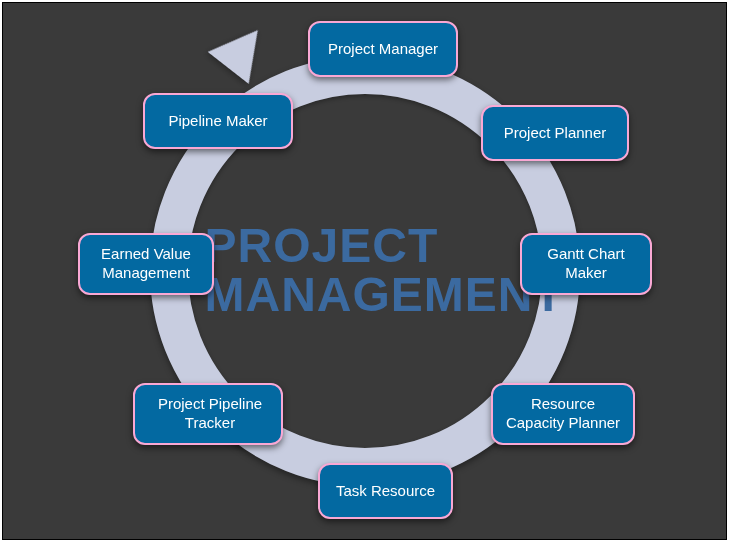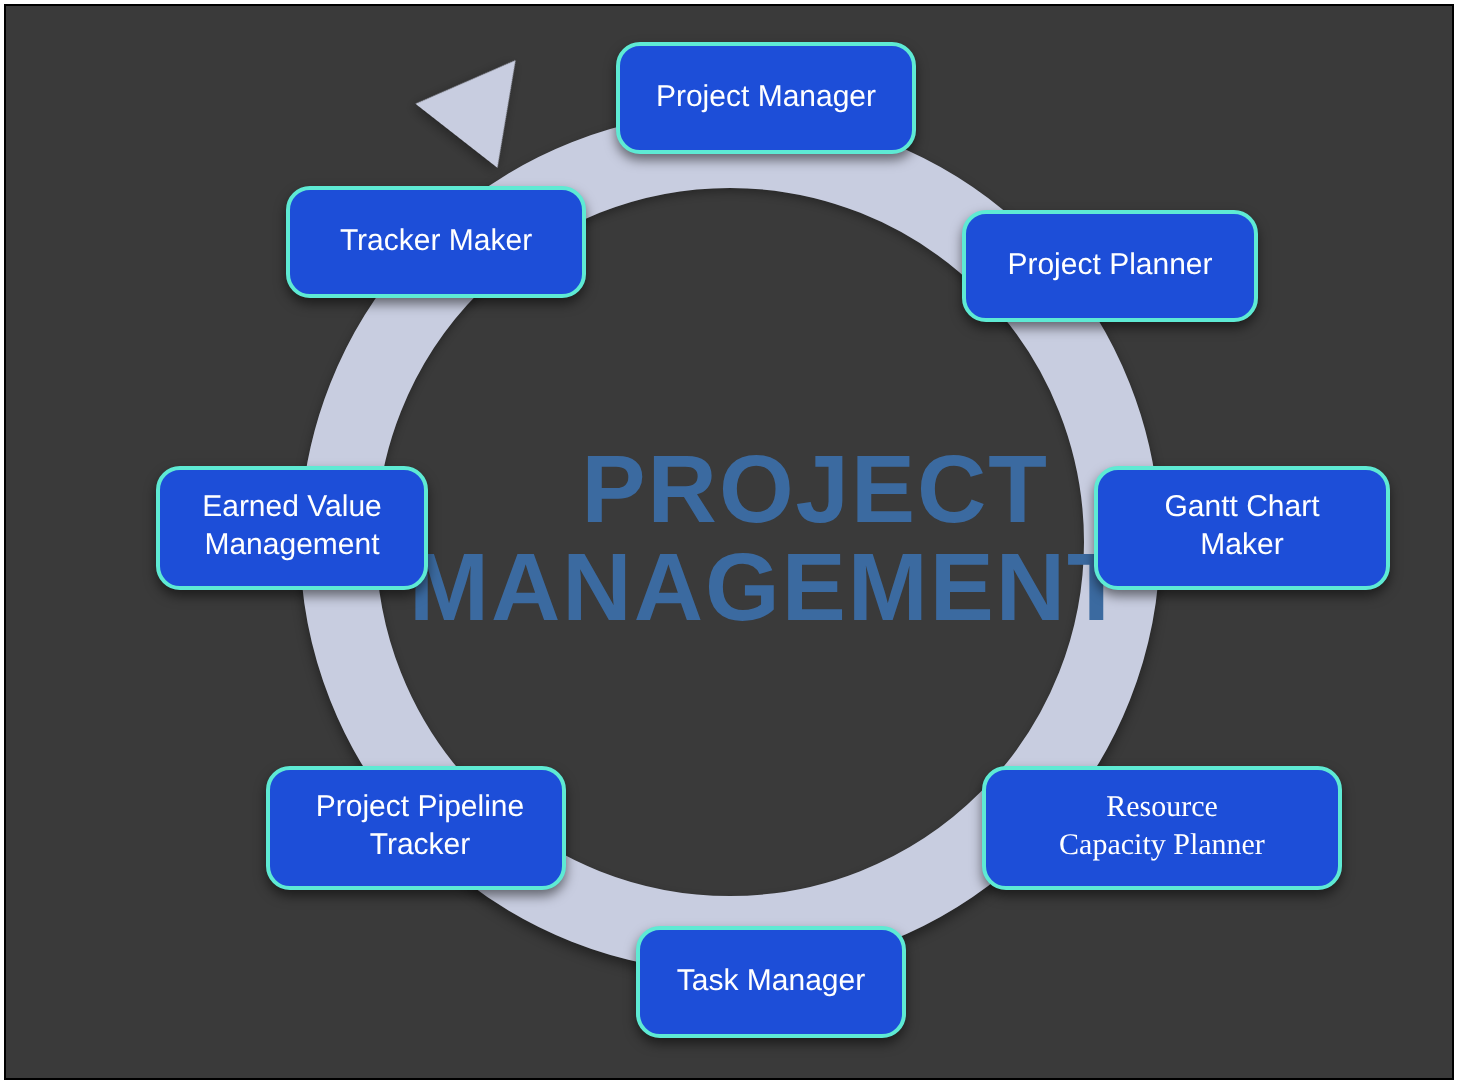--- a/index.html
+++ b/index.html
@@ -32,48 +32,48 @@
     width: 0; height: 0;
     border-left: 26px solid transparent;
     border-right: 26px solid transparent;
     border-bottom: 48px solid #c8cde0;
     filter: drop-shadow(0 2px 3px rgba(0,0,0,0.35));
   }
   .center {
     position: absolute;
     left: 50%; top: 50%;
     transform: translate(-50%, -50%);
-    text-align: right;
+    text-align: left;
     width: 320px;
   }
   .titleA {
     font-size: 48px;
     font-weight: 900;
     letter-spacing: 1px;
     color: #3b6aa0;
     line-height: 1.02;
     font-family: "Arial Black", Arial, sans-serif;
   }
   .titleB {
     font-size: 25px;
     font-weight: 500;
     letter-spacing: 2px;
     color: #2aa9d6;
     margin-top: 14px;
   }
   .node {
     position: absolute;
-    background: #1d4ed8;
+    background: #0369a1;
     color: #fff;
     font-size: 15px;
     line-height: 1.25;
     text-align: center;
     padding: 10px 12px;
     border-radius: 12px;
-    border: 2px solid #5eead4;
+    border: 2px solid #f9a8d4;
     box-shadow: 0 3px 6px rgba(0,0,0,0.5);
     display: flex;
     align-items: center;
     justify-content: center;
     min-height: 56px;
   }
 </style>
 </head>
 <body>
 
@@ -88,36 +88,36 @@
     </div>
   </div>
 
   <div id="nodes">
       <div class="node" style="left: 305px; top: 18px; width: 150px;">
         <span style="white-space: pre-line;">Project Manager</span>
       </div>
       <div class="node" style="left: 478px; top: 102px; width: 148px;">
         <span style="white-space: pre-line;">Project Planner</span>
       </div>
-      <div class="node" style="left: 544px; top: 230px; width: 148px;">
+      <div class="node" style="left: 517px; top: 230px; width: 132px;">
         <span style="white-space: pre-line;">Gantt Chart
 Maker</span>
       </div>
-      <div class="node" style="left: 488px; top: 380px; width: 180px; font-family: Liberation Serif, serif;">
+      <div class="node" style="left: 488px; top: 380px; width: 144px;">
         <span style="white-space: pre-line;">Resource
 Capacity Planner</span>
       </div>
       <div class="node" style="left: 315px; top: 460px; width: 135px;">
-        <span style="white-space: pre-line;">Task Manager</span>
+        <span style="white-space: pre-line;">Task Resource</span>
       </div>
       <div class="node" style="left: 130px; top: 380px; width: 150px; padding-left: 16px;">
         <span style="white-space: pre-line;">Project Pipeline
 Tracker</span>
       </div>
       <div class="node" style="left: 75px; top: 230px; width: 136px;">
         <span style="white-space: pre-line;">Earned Value
 Management</span>
       </div>
       <div class="node" style="left: 140px; top: 90px; width: 150px;">
-        <span style="white-space: pre-line;">Tracker Maker</span>
+        <span style="white-space: pre-line;">Pipeline Maker</span>
       </div>
     </div>
 </div>
 
 </body></html>

